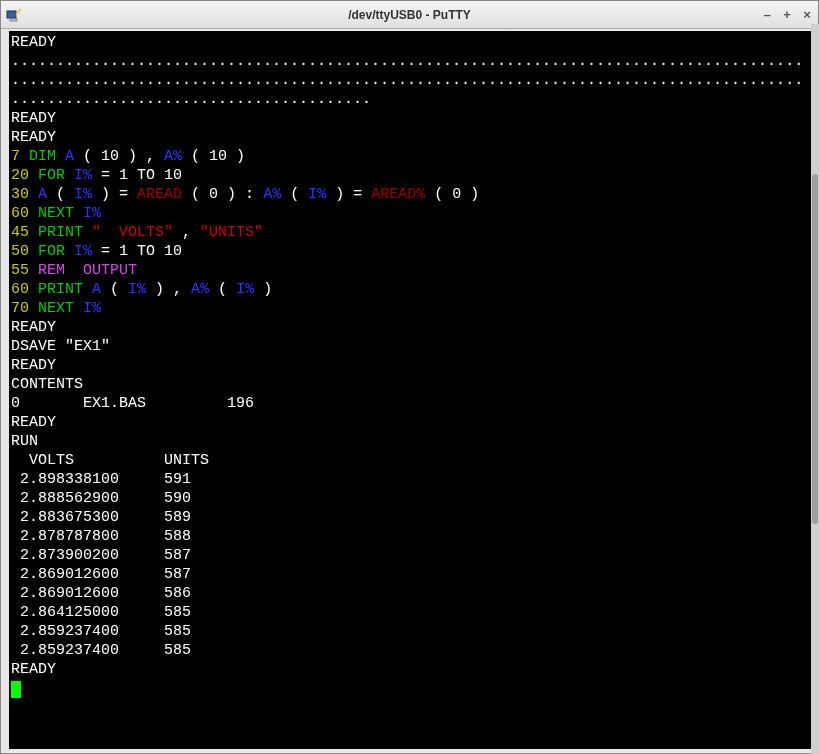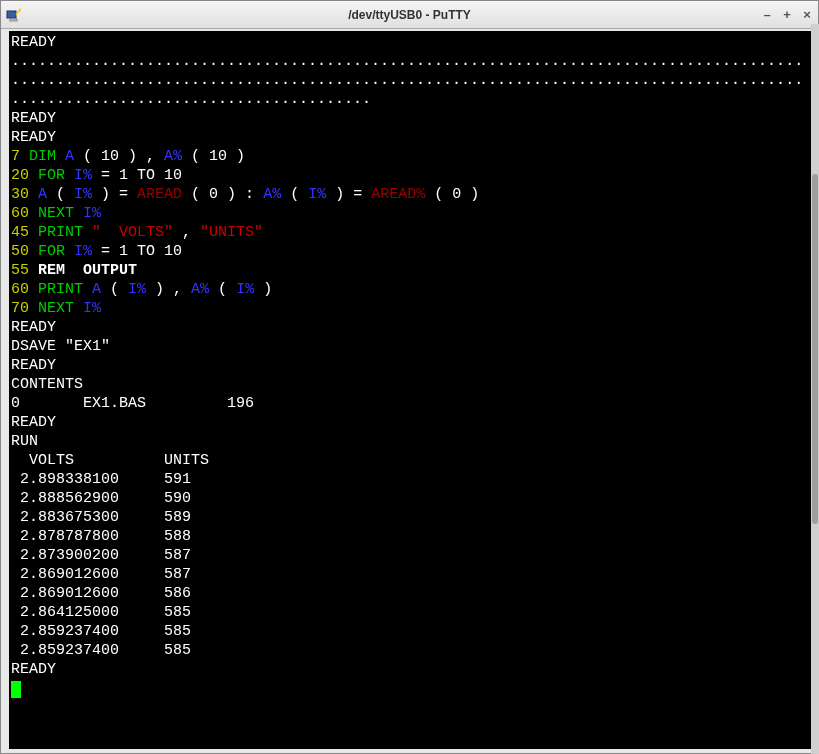--- a/index.html
+++ b/index.html
@@ -66,21 +66,21 @@
       position: relative;
       margin: 2px 6px 4px 8px;
     }
     .term-line { white-space: pre; }
     .c-white { color: #ffffff; }
     .c-yellow { color: #cccc00; }
     .c-green  { color: #00cc00; }
     .c-blue   { color: #3333ff; }
     .c-darkred { color: #9b0000; }
     .c-red    { color: #cc0000; }
-    .c-ltgreen { color: #ffffff; font-weight: bold; }
+    .c-ltgreen { color: #d946ef; }
     .cursor {
       display: inline-block;
       background: #00ff00;
       width: 10px;
       height: 17px;
       vertical-align: bottom;
     }
     .scrollbar {
       position: absolute;
       right: 0;

